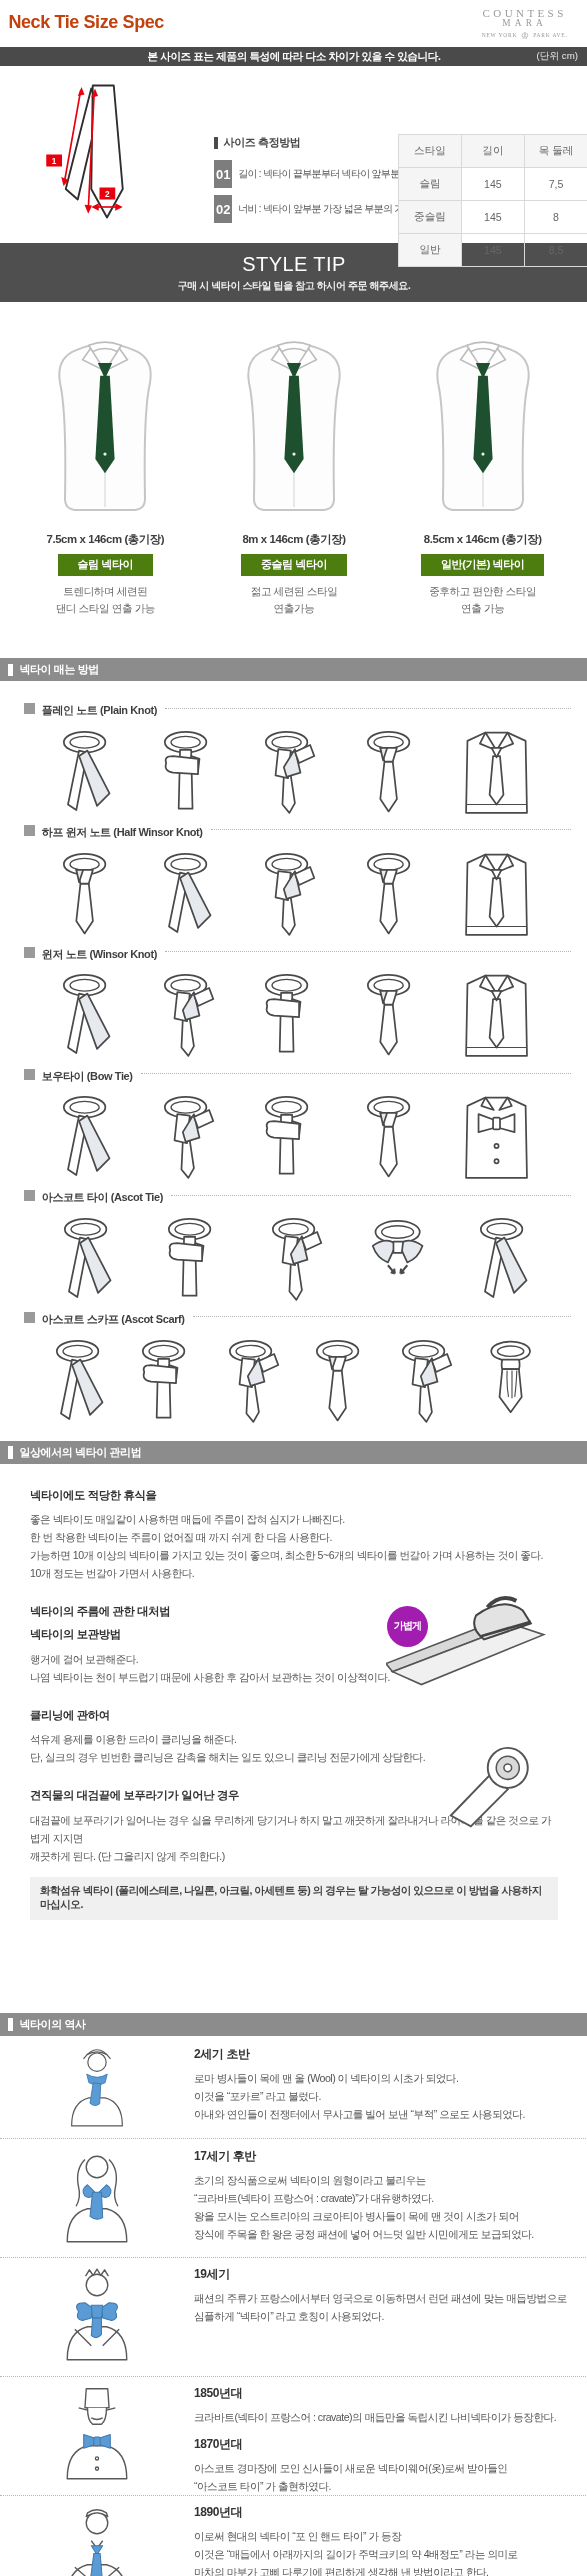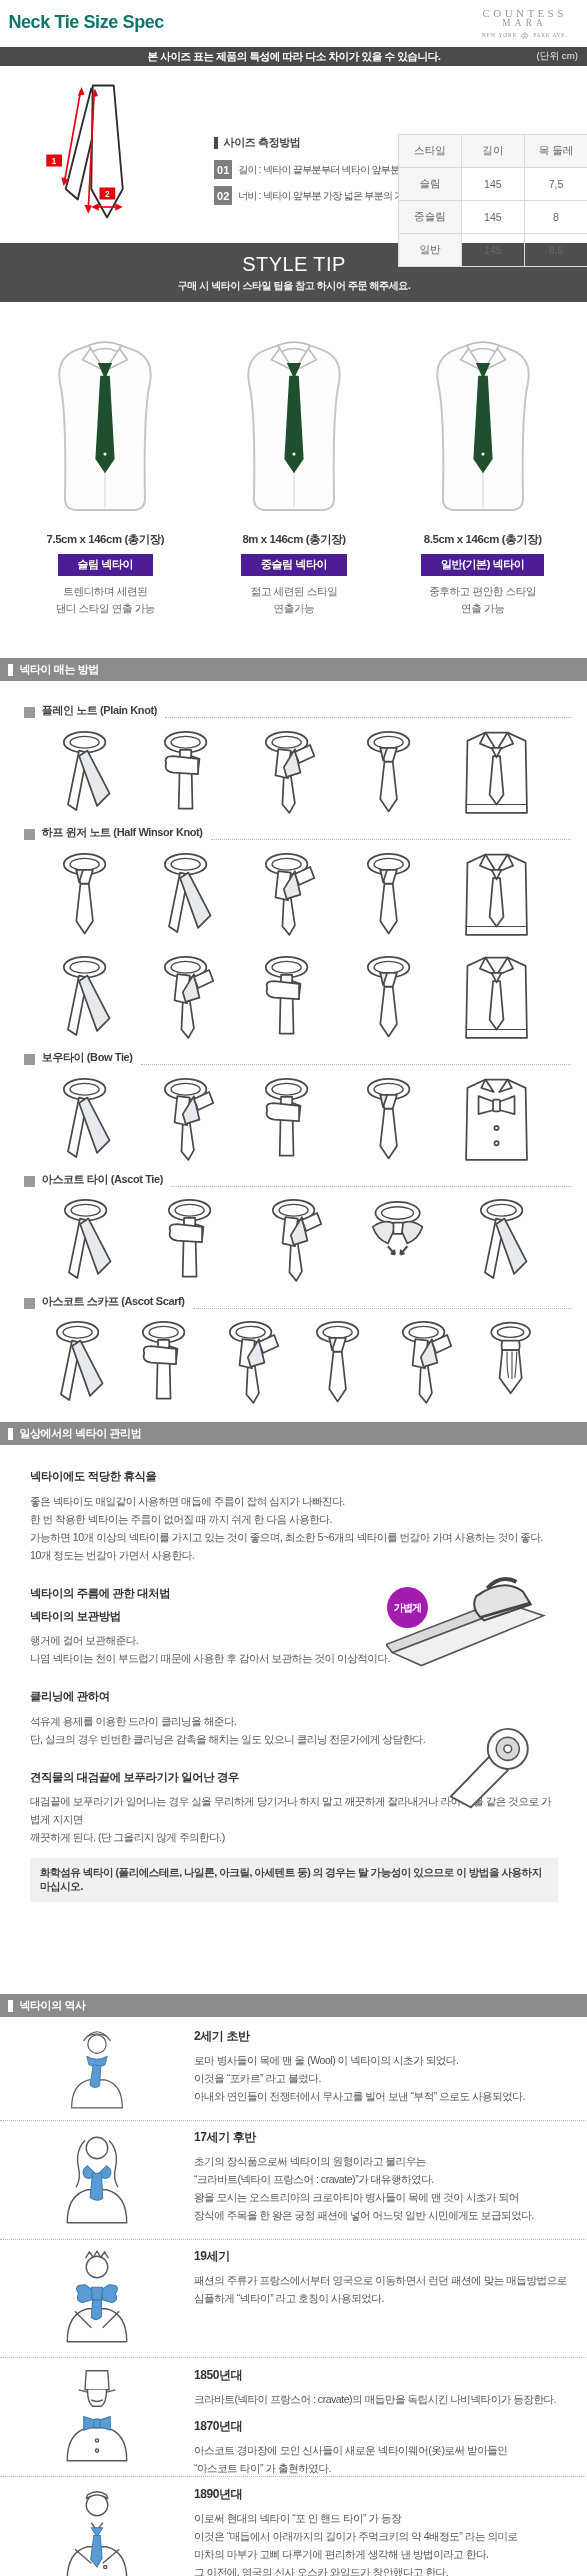--- a/index.html
+++ b/index.html
@@ -1,69 +1,69 @@
 <!DOCTYPE html>
 <html style="font-size:13.5px"><head>
 <meta charset="utf-8">
 <style>
   html,body{margin:0;padding:0;background:#fff}
   body{width:588px;font-family:"Liberation Sans","DejaVu Sans",sans-serif;color:#555}
   .ml{white-space:pre-line}
 
   
   .hdr{height:47px;display:flex;justify-content:space-between;align-items:flex-start;padding:6.8px 8.4px 0 8.4px;box-sizing:border-box}
-  .hdr-title{font-size:18px;font-weight:bold;color:#0f766e;letter-spacing:-0.4px;padding-top:5px}
+  .hdr-title{font-size:18px;font-weight:bold;color:#c2410c;letter-spacing:-0.4px;padding-top:5px}
   .brand{text-align:center;color:#9a9a9a;font-family:"Liberation Serif","DejaVu Serif",serif;padding-right:12px}
   .brand .b1{font-size:11px;letter-spacing:3.4px}
   .brand .b2{font-size:9.3px;letter-spacing:4.2px;margin-top:-0.8px}
   .brand .b3{font-size:5.5px;letter-spacing:0.8px;display:flex;align-items:center;justify-content:center;gap:3.4px;margin-top:1.7px}
   .crown{font-size:9.3px;color:#9a9a9a}
 
   
   .notice{height:19.4px;background:#4a4a4a;position:relative;display:flex;align-items:center;justify-content:center}
   .notice .txt{color:#fff;font-size:10.6px;font-weight:bold;letter-spacing:-0.4px}
   .notice .unit{position:absolute;right:10px;color:#e8e8e8;font-size:9.7px}
 
   
   .sizespec{display:flex;padding:12px 0 15px 0;height:150px}
   .diag{width:228px;display:flex;justify-content:center}
   .measure{width:160px;padding-top:57px}
   .h-bar{display:flex;align-items:center;margin-bottom:10px}
   .h-bar .bar{width:3.4px;height:12px;background:#4a4a4a;margin-right:6px}
   .h-bar .t{font-size:11px;font-weight:bold;color:#4a4a4a;letter-spacing:-0.4px;white-space:nowrap}
   .mitem{display:flex;align-items:center;margin-bottom:6.8px;white-space:nowrap}
-  .mnum{background:#7d7d7d;color:#fff;font-size:11px;font-weight:bold;width:18px;height:19px;display:flex;align-items:center;justify-content:center;margin-right:6px;flex:none}
+  .mnum{background:#7d7d7d;color:#fff;font-size:13px;font-weight:bold;width:18px;height:28px;display:flex;align-items:center;justify-content:center;margin-right:6px;flex:none}
   .mtxt{font-size:10px;color:#555;letter-spacing:-0.7px}
   .spec-table{border-collapse:collapse;margin-left:24px;margin-top:56px;height:122px}
   .spec-table td,.spec-table th{border:0.8px solid #d9d9d9;font-size:10.6px;color:#666;text-align:center;width:64px;height:30px;font-weight:normal}
   .spec-table th{background:#f5f5f5}
   .spec-table td.c0{background:#f5f5f5}
 
   
   .styletip{height:59px;background:#4f4f4f;display:flex;flex-direction:column;align-items:center;justify-content:center}
   .styletip .t1{color:#fff;font-size:20px;letter-spacing:0.4px;font-weight:normal}
   .styletip .t2{color:#eee;font-size:10px;font-weight:bold;margin-top:3.4px;letter-spacing:-0.4px}
 
   
   .shirts{display:flex;justify-content:center;gap:28px;padding:30px 25px 41px 25px}
   .tile{width:169px;text-align:center}
   .tile svg{display:block;margin:0 auto}
   .cap{font-size:11.4px;color:#3d3d3d;font-weight:bold;margin-top:6.8px;letter-spacing:-0.4px}
-  .namebox{display:inline-block;background:#4c1d95;color:#fff;font-size:11px;font-weight:bold;padding:3.4px 20px;margin-top:6.8px;letter-spacing:-0.4px}
+  .namebox{display:inline-block;background:#4d7c0f;color:#fff;font-size:11px;font-weight:bold;padding:3.4px 20px;margin-top:6.8px;letter-spacing:-0.4px}
   .desc{font-size:10.6px;color:#666;margin-top:7.6px;line-height:17px;letter-spacing:-0.4px}
 
   
   .band{height:23px;background:#8c8c8c;display:flex;align-items:center;padding-left:8.4px}
   .band .bar{width:4.2px;height:12.7px;background:#fff;margin-right:6.8px}
   .band .t{color:#fff;font-size:11px;font-weight:bold;letter-spacing:-0.4px}
 
   
   .knots{padding:22px 0 6.8px 0}
   .krow{margin-bottom:8.4px}
-  .klabel{display:flex;align-items:flex-end;padding:0 17px 0 24px;margin-bottom:3.4px}
+  .klabel{display:flex;align-items:flex-start;padding:0 17px 0 24px;margin-bottom:3.4px}
   .ksq{width:11px;height:11px;background:#9a9a9a;margin-right:6.8px;flex:none}
   .kname{font-size:11px;font-weight:bold;color:#3f3f3f;letter-spacing:-0.4px;white-space:nowrap;margin-right:8.4px}
   .kdots{flex:1;border-bottom:0.8px dotted #b5b5b5;height:0.8px;margin-top:3.4px}
   .ksteps{display:flex;justify-content:space-around;align-items:flex-end;padding:0 34px;height:95px}
   .ksteps svg{height:90px}
 
   
   .care{padding:24px 30px 0 30px;position:relative;height:549px;box-sizing:border-box}
   .chead{font-size:11.4px;font-weight:bold;color:#333;letter-spacing:-0.4px;margin-bottom:7.6px}
   .cpara{font-size:10.6px;color:#555;line-height:18px;letter-spacing:-0.5px;margin-bottom:22px}
@@ -423,20 +423,25 @@
         </svg>
       <svg viewBox="0 0 100 130">
           <use href="#k4"></use>
         </svg>
       <svg viewBox="0 0 120 130">
           <use href="#kshirt"></use>
         </svg>
     </div>
   </div>
   <div class="krow">
+    <div class="klabel">
+      <span class="ksq"></span>
+      <span class="kname">윈저 노트 (Winsor Knot)</span>
+      <span class="kdots"></span>
+    </div>
     <div class="ksteps">
       <svg viewBox="0 0 100 130">
           <use href="#k1"></use>
         </svg>
       <svg viewBox="0 0 100 130">
           <use href="#k3"></use>
         </svg>
       <svg viewBox="0 0 100 130">
           <use href="#k2"></use>
         </svg>

